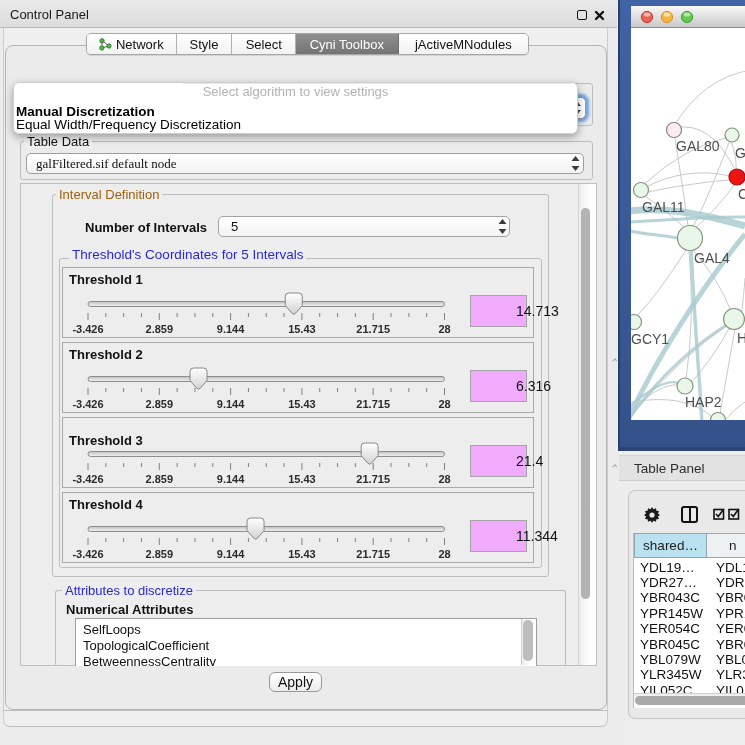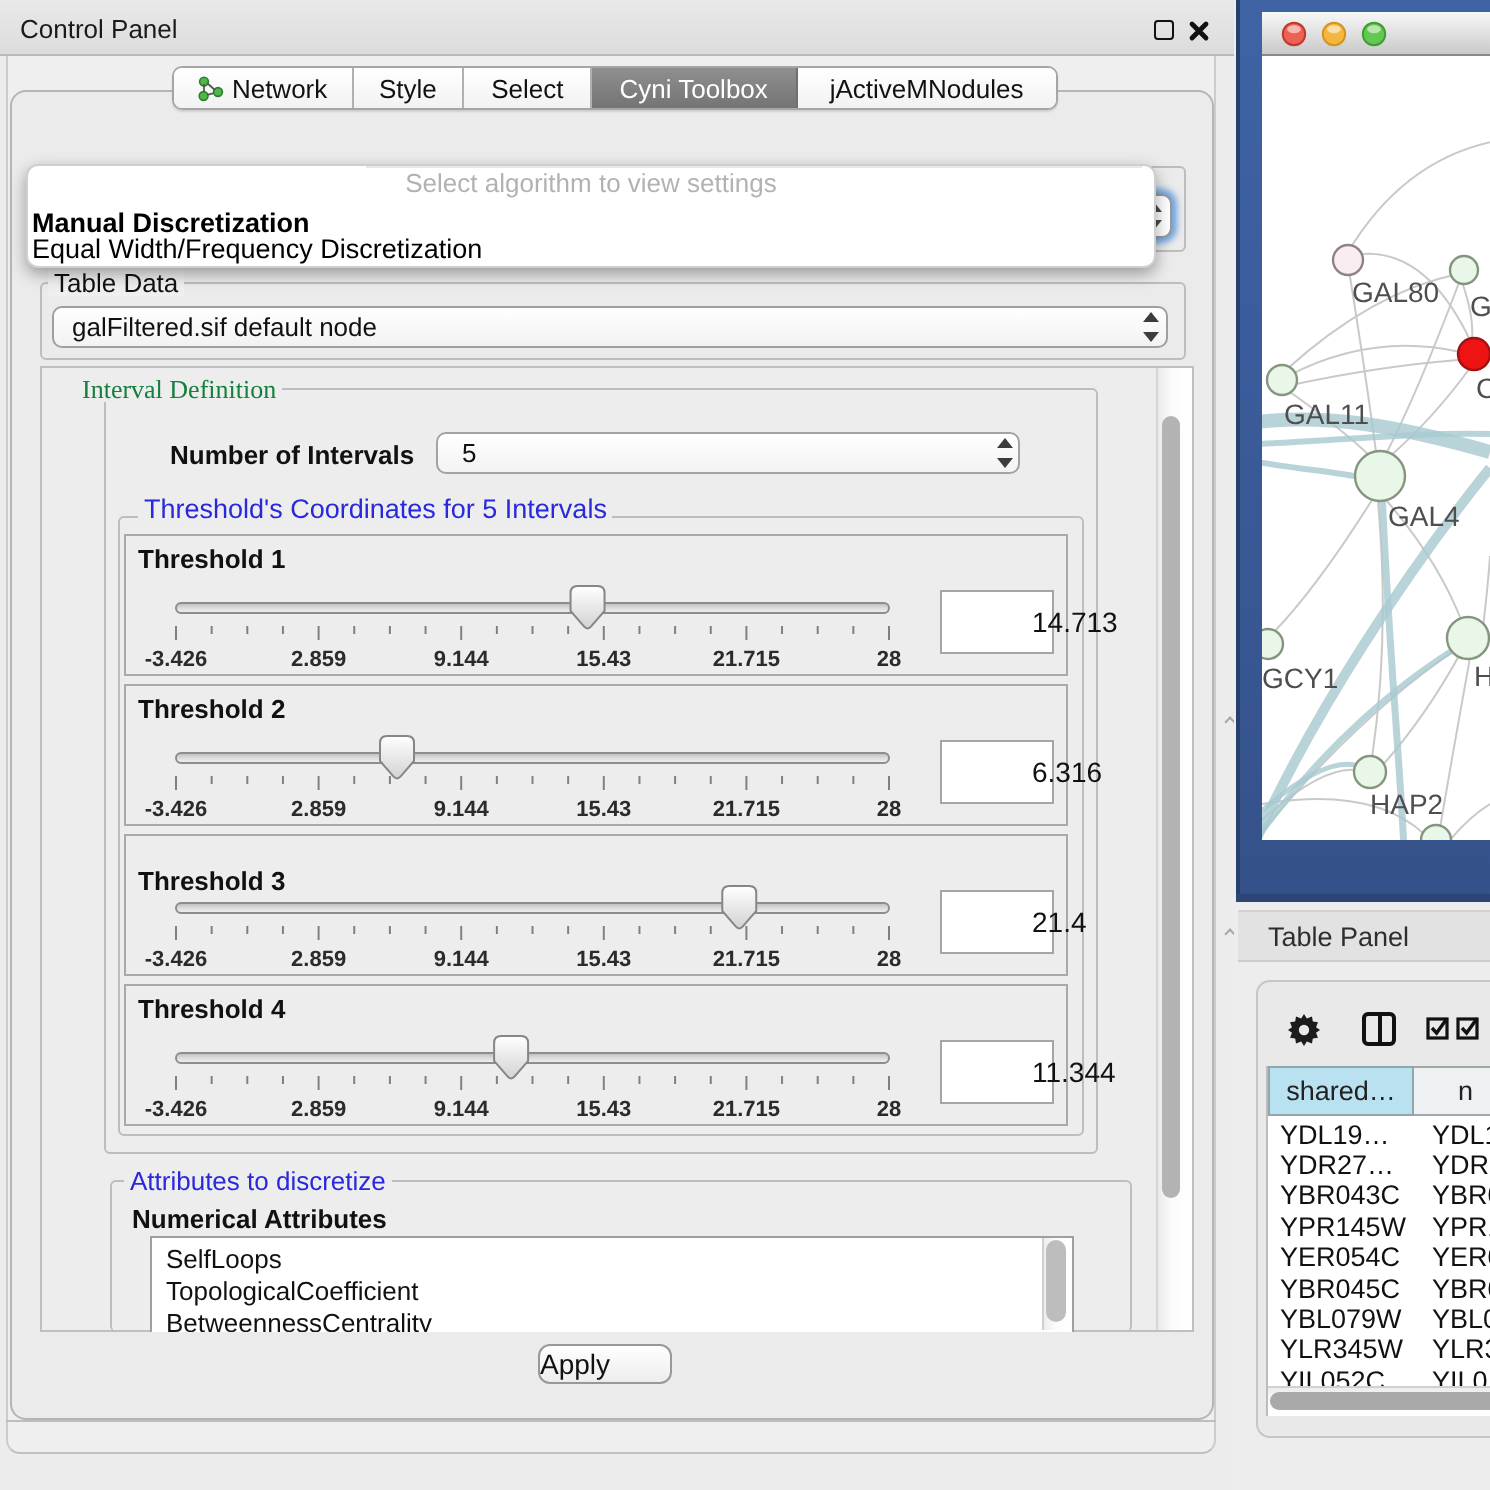--- a/index.html
+++ b/index.html
@@ -1,20 +1,20 @@
 <!DOCTYPE html>
 <html><head><meta charset="utf-8">
 <style>
 *{margin:0;padding:0;box-sizing:border-box;}
 html,body{width:745px;height:745px;overflow:hidden;}
 body{font-family:"Liberation Sans",sans-serif;background:#ececec;}
 .abs{position:absolute;}
 #root{position:relative;width:745px;height:745px;background:#ececec;overflow:hidden;}
 .grouptitle{font-size:13px;background:#ededed;padding:0 3px;line-height:13px;}
-.vbox{background:#ffffff;border:1px solid #a5a5a5;font-size:14px;color:#111;text-align:center;padding-left:45px;}
+.vbox{background:#f0abfc;border:1px solid #a5a5a5;font-size:14px;color:#111;text-align:center;padding-left:45px;}
 .seg{font-size:13px;color:#111;display:flex;align-items:center;justify-content:center;
  background:linear-gradient(#ffffff,#f2f2f2);border-right:1px solid #b0b0b0;height:100%;}
 .seg.dark{background:linear-gradient(#8f8f8f,#747474);color:#fff;border-right:1px solid #6f6f6f;}
 .tabgrp{border:1px solid #a6a6a6;border-radius:5px;overflow:hidden;display:flex;
  box-shadow:0 1px 1px rgba(0,0,0,0.12);}
 </style></head>
 <body>
 <div id="root">
 
 <div class="abs" style="left:0;top:0;width:617px;height:745px;background:#ececec;"></div>
@@ -39,30 +39,30 @@
 <div class="seg" style="width:130px;border-right:none;">jActiveMNodules</div>
 </div>
 <div class="abs" style="left:20px;top:83px;width:573px;height:43px;border:1px solid #bdbdbd;border-radius:3px;"></div>
 <div class="abs" style="left:26px;top:97px;width:560px;height:22px;border-radius:5px;background:#fff;border:1px solid #9a9a9a;box-shadow:0 0 3px 2.5px rgba(90,150,220,0.85);"></div>
 <svg class="abs" style="left:571px;top:100px;" width="12" height="16">
       <path d="M6 1 L10 6 L2 6 Z" fill="#4a4a4a"></path>
       <path d="M6 15 L10 10 L2 10 Z" fill="#4a4a4a"></path>
     </svg>
 <div class="abs" style="left:20px;top:141px;width:573px;height:39px;border:1px solid #bdbdbd;border-radius:3px;"></div>
 <div class="abs grouptitle" style="left:24px;top:135px;background:#efefef;color:#111;">Table Data</div>
-<div class="abs" style="left:26px;top:153px;width:558px;height:21px;border-radius:5px;background:linear-gradient(#ffffff,#f2f2f2);border:1px solid #9f9f9f;font-size:13px;color:#111;line-height:20px;padding-left:9px;">galFiltered.sif default node</div>
+<div class="abs" style="left:26px;top:153px;width:558px;height:21px;border-radius:5px;background:linear-gradient(#ffffff,#f2f2f2);border:1px solid #9f9f9f;font-size:13px;color:#111;line-height:20px;padding-left:9px;font-family:Liberation Serif, serif;">galFiltered.sif default node</div>
 <svg class="abs" style="left:570px;top:155px;" width="11" height="17">
       <path d="M5.5 1 L9.5 6 L1.5 6 Z" fill="#3c3c3c"></path>
       <path d="M5.5 16 L9.5 11 L1.5 11 Z" fill="#3c3c3c"></path>
     </svg>
 <div class="abs" style="left:20px;top:183px;width:577px;height:483px;background:#ededed;border:1px solid #bfbfbf;"></div>
 <div class="abs" style="left:578px;top:184px;width:18px;height:481px;background:linear-gradient(90deg,#eaeaea,#fbfbfb 40%,#ffffff);border-left:1px solid #d5d5d5;"></div>
 <div class="abs" style="left:581px;top:208px;width:9px;height:391px;background:#b3b3b3;border-radius:5px;"></div>
 <div class="abs" style="left:52px;top:194px;width:497px;height:383px;border:1px solid #bdbdbd;border-radius:3px;"></div>
-<div class="abs grouptitle" style="left:38px;top:188px;color:#15803d;font-family:Liberation Serif, serif;">Interval Definition</div>
+<div class="abs grouptitle" style="left:56px;top:188px;color:#a16207;">Interval Definition</div>
 <div class="abs" style="left:85px;top:220px;font-size:13px;font-weight:bold;color:#111;">Number of Intervals</div>
 <div class="abs" style="left:218px;top:216px;width:292px;height:21px;border-radius:5px;background:linear-gradient(#ffffff,#f3f3f3);border:1px solid #a3a3a3;font-size:13px;color:#111;line-height:20px;padding-left:12px;">5</div>
 <svg class="abs" style="left:497px;top:218px;" width="11" height="17">
       <path d="M5.5 1 L9.5 6 L1.5 6 Z" fill="#3c3c3c"></path>
       <path d="M5.5 16 L9.5 11 L1.5 11 Z" fill="#3c3c3c"></path>
     </svg>
 <div class="abs" style="left:59px;top:258px;width:483px;height:310px;border:1px solid #bdbdbd;border-radius:3px;"></div>
 <div class="abs grouptitle" style="left:69px;top:248px;color:#2828dc;font-size:13.5px;">Threshold's Coordinates for 5 Intervals</div>
 <div class="abs" style="left:62px;top:267px;width:472px;height:71px;background:#ededed;border:1px solid #a9a9a9;"></div>
 <div class="abs" style="left:69px;top:272px;font-size:13px;font-weight:bold;color:#111;">Threshold 1</div>
@@ -222,21 +222,21 @@
 </defs>
     </svg>
 <div class="abs" style="left:55px;top:590px;width:511px;height:76px;border:1px solid #bdbdbd;border-radius:3px;border-bottom:none;"></div>
 <div class="abs grouptitle" style="left:62px;top:584px;color:#2828dc;">Attributes to discretize</div>
 <div class="abs" style="left:66px;top:602px;font-size:13px;font-weight:bold;color:#111;">Numerical Attributes</div>
 <div class="abs" style="left:75px;top:618px;width:462px;height:48px;background:#fff;border:1px solid #9f9f9f;border-bottom:none;overflow:hidden;">
       <div style="font-size:13px;color:#111;padding:3px 0 0 7px;line-height:16px;">SelfLoops<br>TopologicalCoefficient<br>BetweennessCentrality</div>
     </div>
 <div class="abs" style="left:521px;top:619px;width:15px;height:46px;background:linear-gradient(90deg,#ededed,#fcfcfc 45%,#ffffff);border-left:1px solid #cfcfcf;"></div>
 <div class="abs" style="left:523px;top:620px;width:10px;height:41px;background:#bdbdbd;border-radius:5px;"></div>
-<div class="abs" style="left:269px;top:672px;width:67px;height:20px;border-radius:6px;background:linear-gradient(#ffffff,#ededed);border:1px solid #989898;font-size:14px;color:#111;text-align:left;line-height:18px;">Apply</div>
+<div class="abs" style="left:269px;top:672px;width:53px;height:20px;border-radius:6px;background:linear-gradient(#ffffff,#ededed);border:1px solid #989898;font-size:14px;color:#111;text-align:center;line-height:18px;">Apply</div>
 <div class="abs" style="left:3px;top:710px;width:605px;height:1px;background:#bdbdbd;"></div>
 <div class="abs" style="left:613px;top:359px;width:4px;height:4px;border-left:1px solid #a8a8a8;border-top:1px solid #a8a8a8;transform:rotate(45deg);"></div>
 <div class="abs" style="left:613px;top:465px;width:4px;height:4px;border-left:1px solid #a8a8a8;border-top:1px solid #a8a8a8;transform:rotate(45deg);"></div>
 <div class="abs" style="left:617px;top:0;width:128px;height:745px;background:#ededed;"></div>
 <div class="abs" style="left:618px;top:0;width:127px;height:451px;background:linear-gradient(#3f63a5,#35518a);border-left:2px solid #24406e;"></div>
 <div class="abs" style="left:631px;top:6px;width:114px;height:22px;background:linear-gradient(#f8f8f8,#c9c9c9);border-bottom:1px solid #8a8a8a;"></div>
 <svg class="abs" style="left:640px;top:10px;" width="14" height="14">
       <circle cx="7" cy="7" r="5.6" fill="#ec6255" stroke="#c0392b" stroke-width="1"></circle>
       <ellipse cx="7" cy="4.6" rx="3.4" ry="2" fill="rgba(255,255,255,0.55)"></ellipse>
     </svg>

